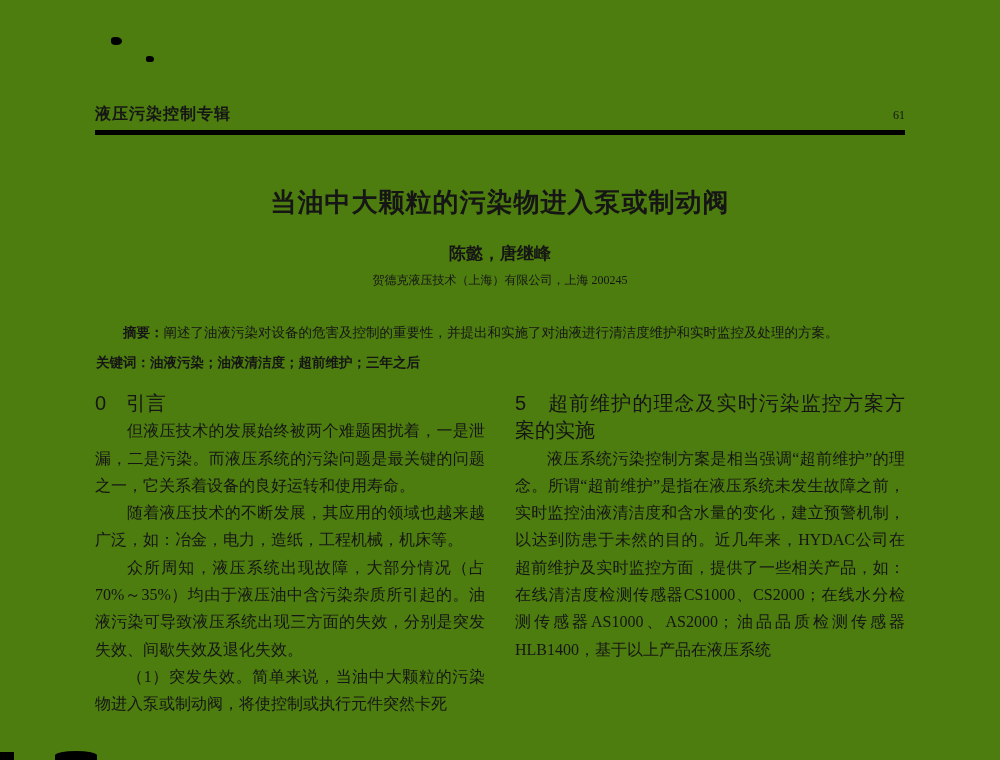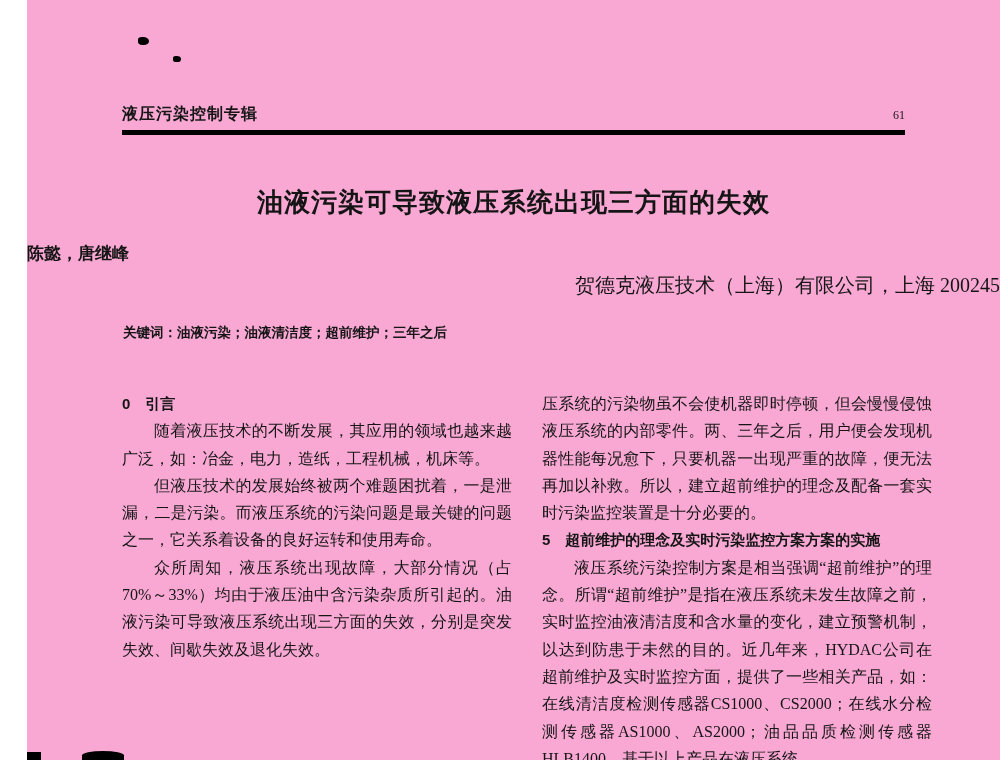--- a/index.html
+++ b/index.html
@@ -11,22 +11,21 @@
     height: 760px;
     overflow: hidden;
     background: #ffffff;
     color: #151515;
     font-family: "Liberation Serif", "DejaVu Serif", serif;
     position: relative;
   }
   .page {
     position: absolute;
     inset: 0;
-    background: #f9a8d4;
-    margin-left: 27px;
+    background: #4d7c0f;
   }
   
   .header-row {
     position: absolute;
     left: 95px;
     right: 95px;
     top: 104px;
     display: flex;
     justify-content: space-between;
     align-items: baseline;
@@ -52,31 +51,31 @@
     font-size: 26px;
     font-weight: bold;
     font-family: "Liberation Sans", "DejaVu Sans", sans-serif;
     letter-spacing: 1px;
   }
   .authors {
     position: absolute;
     left: 0;
     right: 0;
     top: 242px;
-    text-align: left;
+    text-align: center;
     font-size: 17px;
     font-weight: bold;
   }
   .affiliation {
     position: absolute;
     left: 0;
     right: 0;
     top: 272px;
-    text-align: right;
-    font-size: 20px;
+    text-align: center;
+    font-size: 12px;
   }
   
   .abstract-block {
     position: absolute;
     left: 96px;
     right: 94px;
     top: 318px;
     font-size: 13.5px;
     line-height: 30px;
     text-align: justify;
@@ -100,23 +99,23 @@
     line-height: 27.3px;
     text-align: justify;
   }
   .col p {
     margin: 0;
     text-indent: 2em;
   }
   .col p.no-indent { text-indent: 0; }
   .col h3 {
     margin: 0;
-    font-size: 15px;
+    font-size: 20px;
     line-height: 27.3px;
-    font-weight: bold;
+    font-weight: normal;
     font-family: "Liberation Sans", "DejaVu Sans", sans-serif;
   }
   
   .artifact {
     position: absolute;
     background: #000;
     border-radius: 40% 60% 55% 45%;
   }
   .art-1 { left: 111px; top: 37px;  width: 11px; height: 8px; }
   .art-2 { left: 146px; top: 56px;  width: 8px;  height: 6px; }
@@ -132,38 +131,39 @@
   <div class="artifact art-2"></div>
   <div class="artifact art-3"></div>
   <div class="artifact art-4"></div>
 
   <div class="header-row">
     <span class="header-left">液压污染控制专辑</span>
     <span class="header-page">61</span>
   </div>
   <div class="header-rule"></div>
 
-  <h1 class="title">油液污染可导致液压系统出现三方面的失效</h1>
+  <h1 class="title">当油中大颗粒的污染物进入泵或制动阀</h1>
   <div class="authors">陈懿，唐继峰</div>
   <div class="affiliation">贺德克液压技术（上海）有限公司，上海 200245</div>
 
   <div class="abstract-block">
+    <p class="abstract-line"><b>摘要：</b><span>阐述了油液污染对设备的危害及控制的重要性，并提出和实施了对油液进行清洁度维护和实时监控及处理的方案。</span></p>
     <p class="keywords-line"><b>关键词：</b><span>油液污染；油液清洁度；超前维护；三年之后</span></p>
   </div>
 
   <div class="columns">
 
     <div class="col">
       <h3>0　引言</h3>
+      <p>但液压技术的发展始终被两个难题困扰着，一是泄漏，二是污染。而液压系统的污染问题是最关键的问题之一，它关系着设备的良好运转和使用寿命。</p>
       <p>随着液压技术的不断发展，其应用的领域也越来越广泛，如：冶金，电力，造纸，工程机械，机床等。</p>
-      <p>但液压技术的发展始终被两个难题困扰着，一是泄漏，二是污染。而液压系统的污染问题是最关键的问题之一，它关系着设备的良好运转和使用寿命。</p>
-      <p>众所周知，液压系统出现故障，大部分情况（占70%～33%）均由于液压油中含污染杂质所引起的。油液污染可导致液压系统出现三方面的失效，分别是突发失效、间歇失效及退化失效。</p>
+      <p>众所周知，液压系统出现故障，大部分情况（占70%～35%）均由于液压油中含污染杂质所引起的。油液污染可导致液压系统出现三方面的失效，分别是突发失效、间歇失效及退化失效。</p>
+      <p>（1）突发失效。简单来说，当油中大颗粒的污染物进入泵或制动阀，将使控制或执行元件突然卡死</p>
     </div>
 
     <div class="col">
-      <p class="no-indent">压系统的污染物虽不会使机器即时停顿，但会慢慢侵蚀液压系统的内部零件。两、三年之后，用户便会发现机器性能每况愈下，只要机器一出现严重的故障，便无法再加以补救。所以，建立超前维护的理念及配备一套实时污染监控装置是十分必要的。</p>
       <h3>5　超前维护的理念及实时污染监控方案方案的实施</h3>
       <p>液压系统污染控制方案是相当强调“超前维护”的理念。所谓“超前维护”是指在液压系统未发生故障之前，实时监控油液清洁度和含水量的变化，建立预警机制，以达到防患于未然的目的。近几年来，HYDAC公司在超前维护及实时监控方面，提供了一些相关产品，如：在线清洁度检测传感器CS1000、CS2000；在线水分检测传感器AS1000、AS2000；油品品质检测传感器HLB1400，基于以上产品在液压系统</p>
     </div>
 
   </div>
 
 </div>
 
 </body></html>

